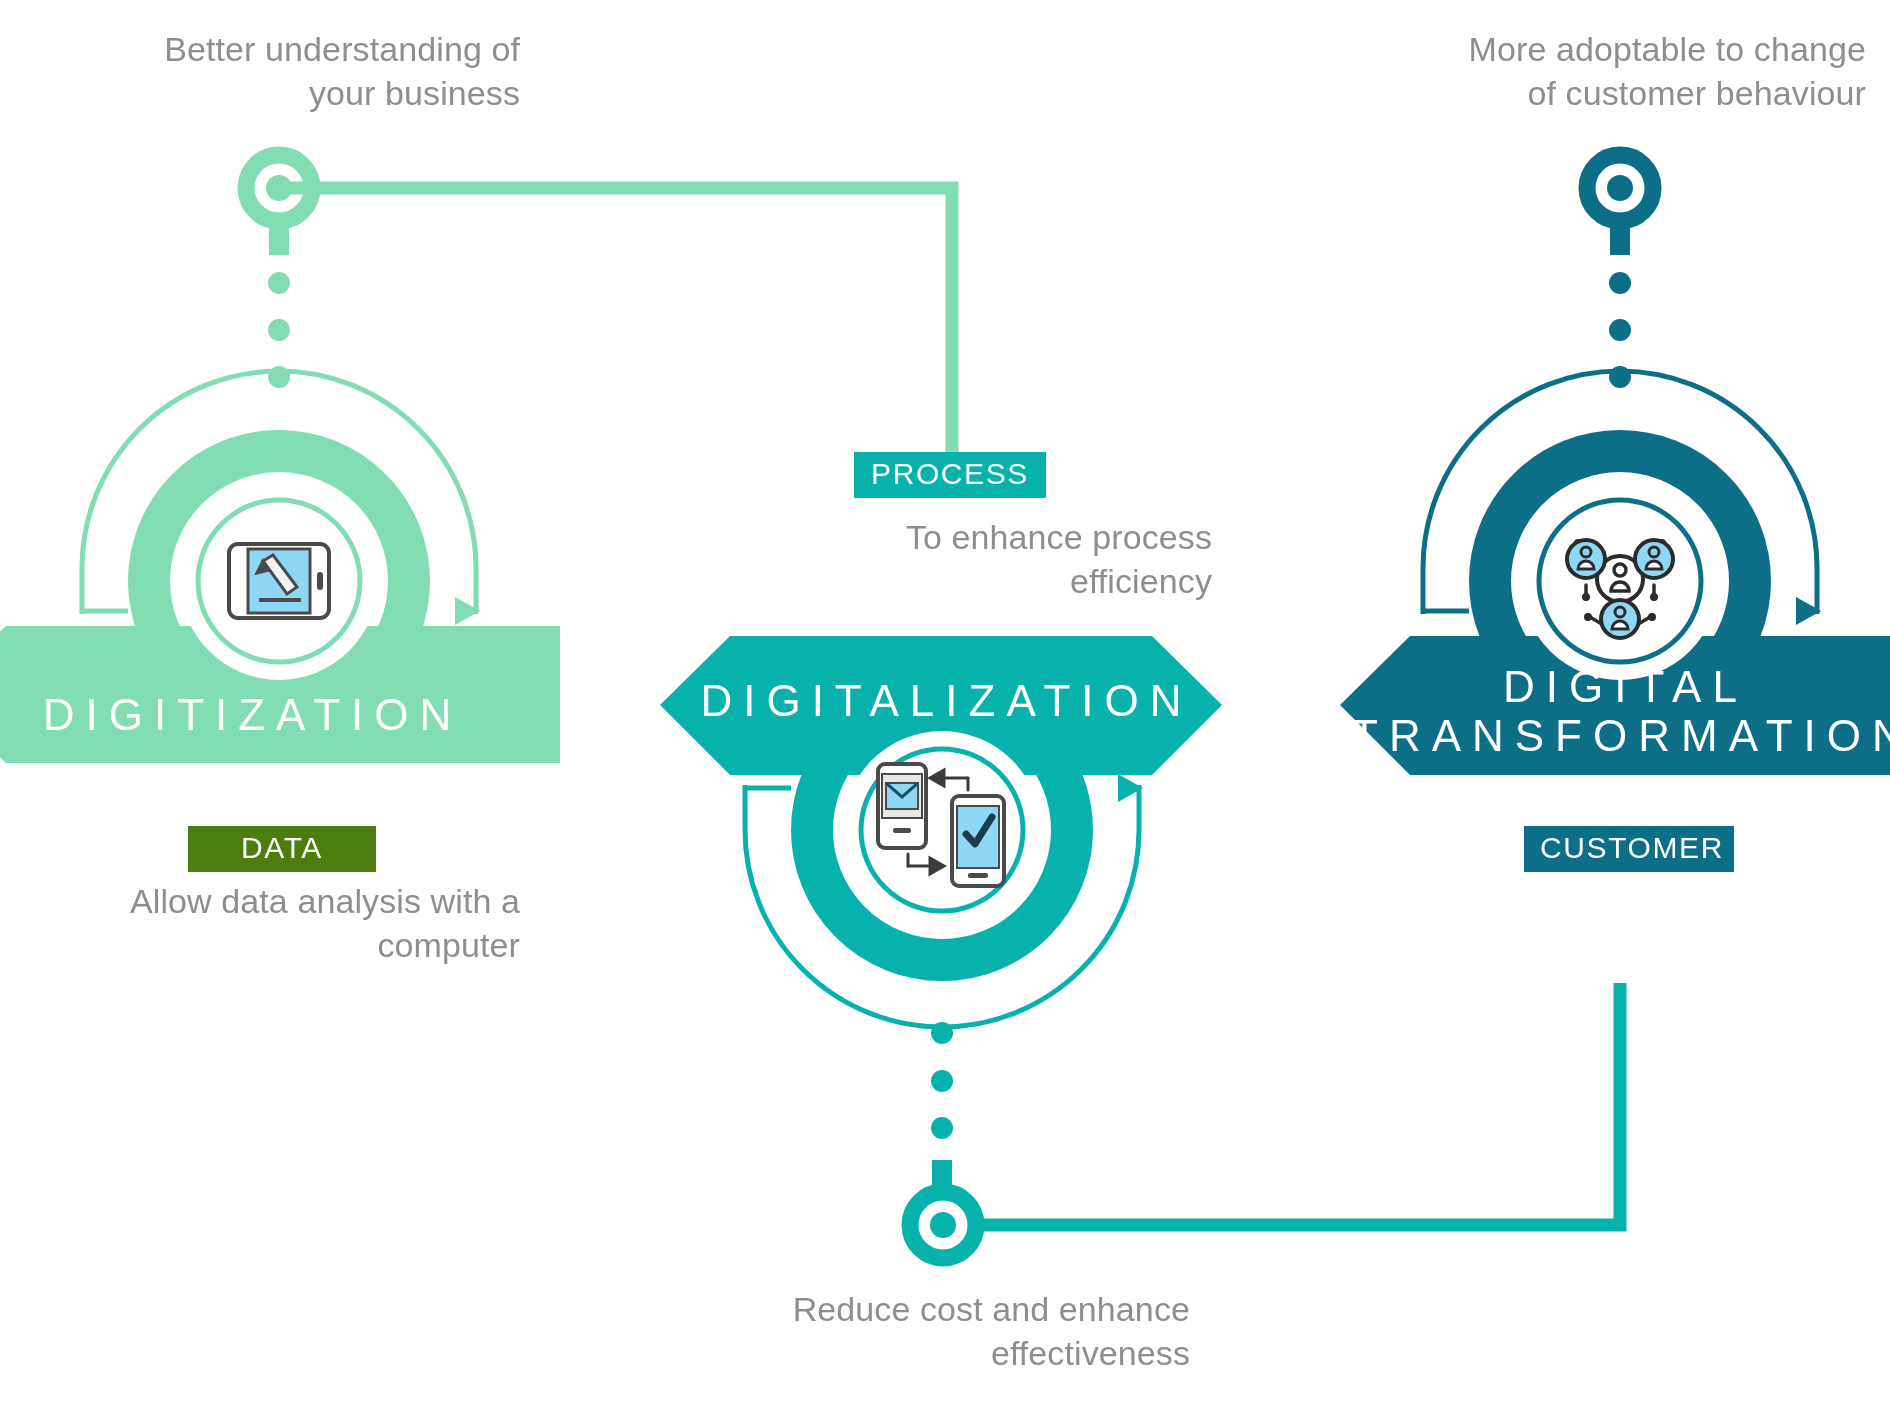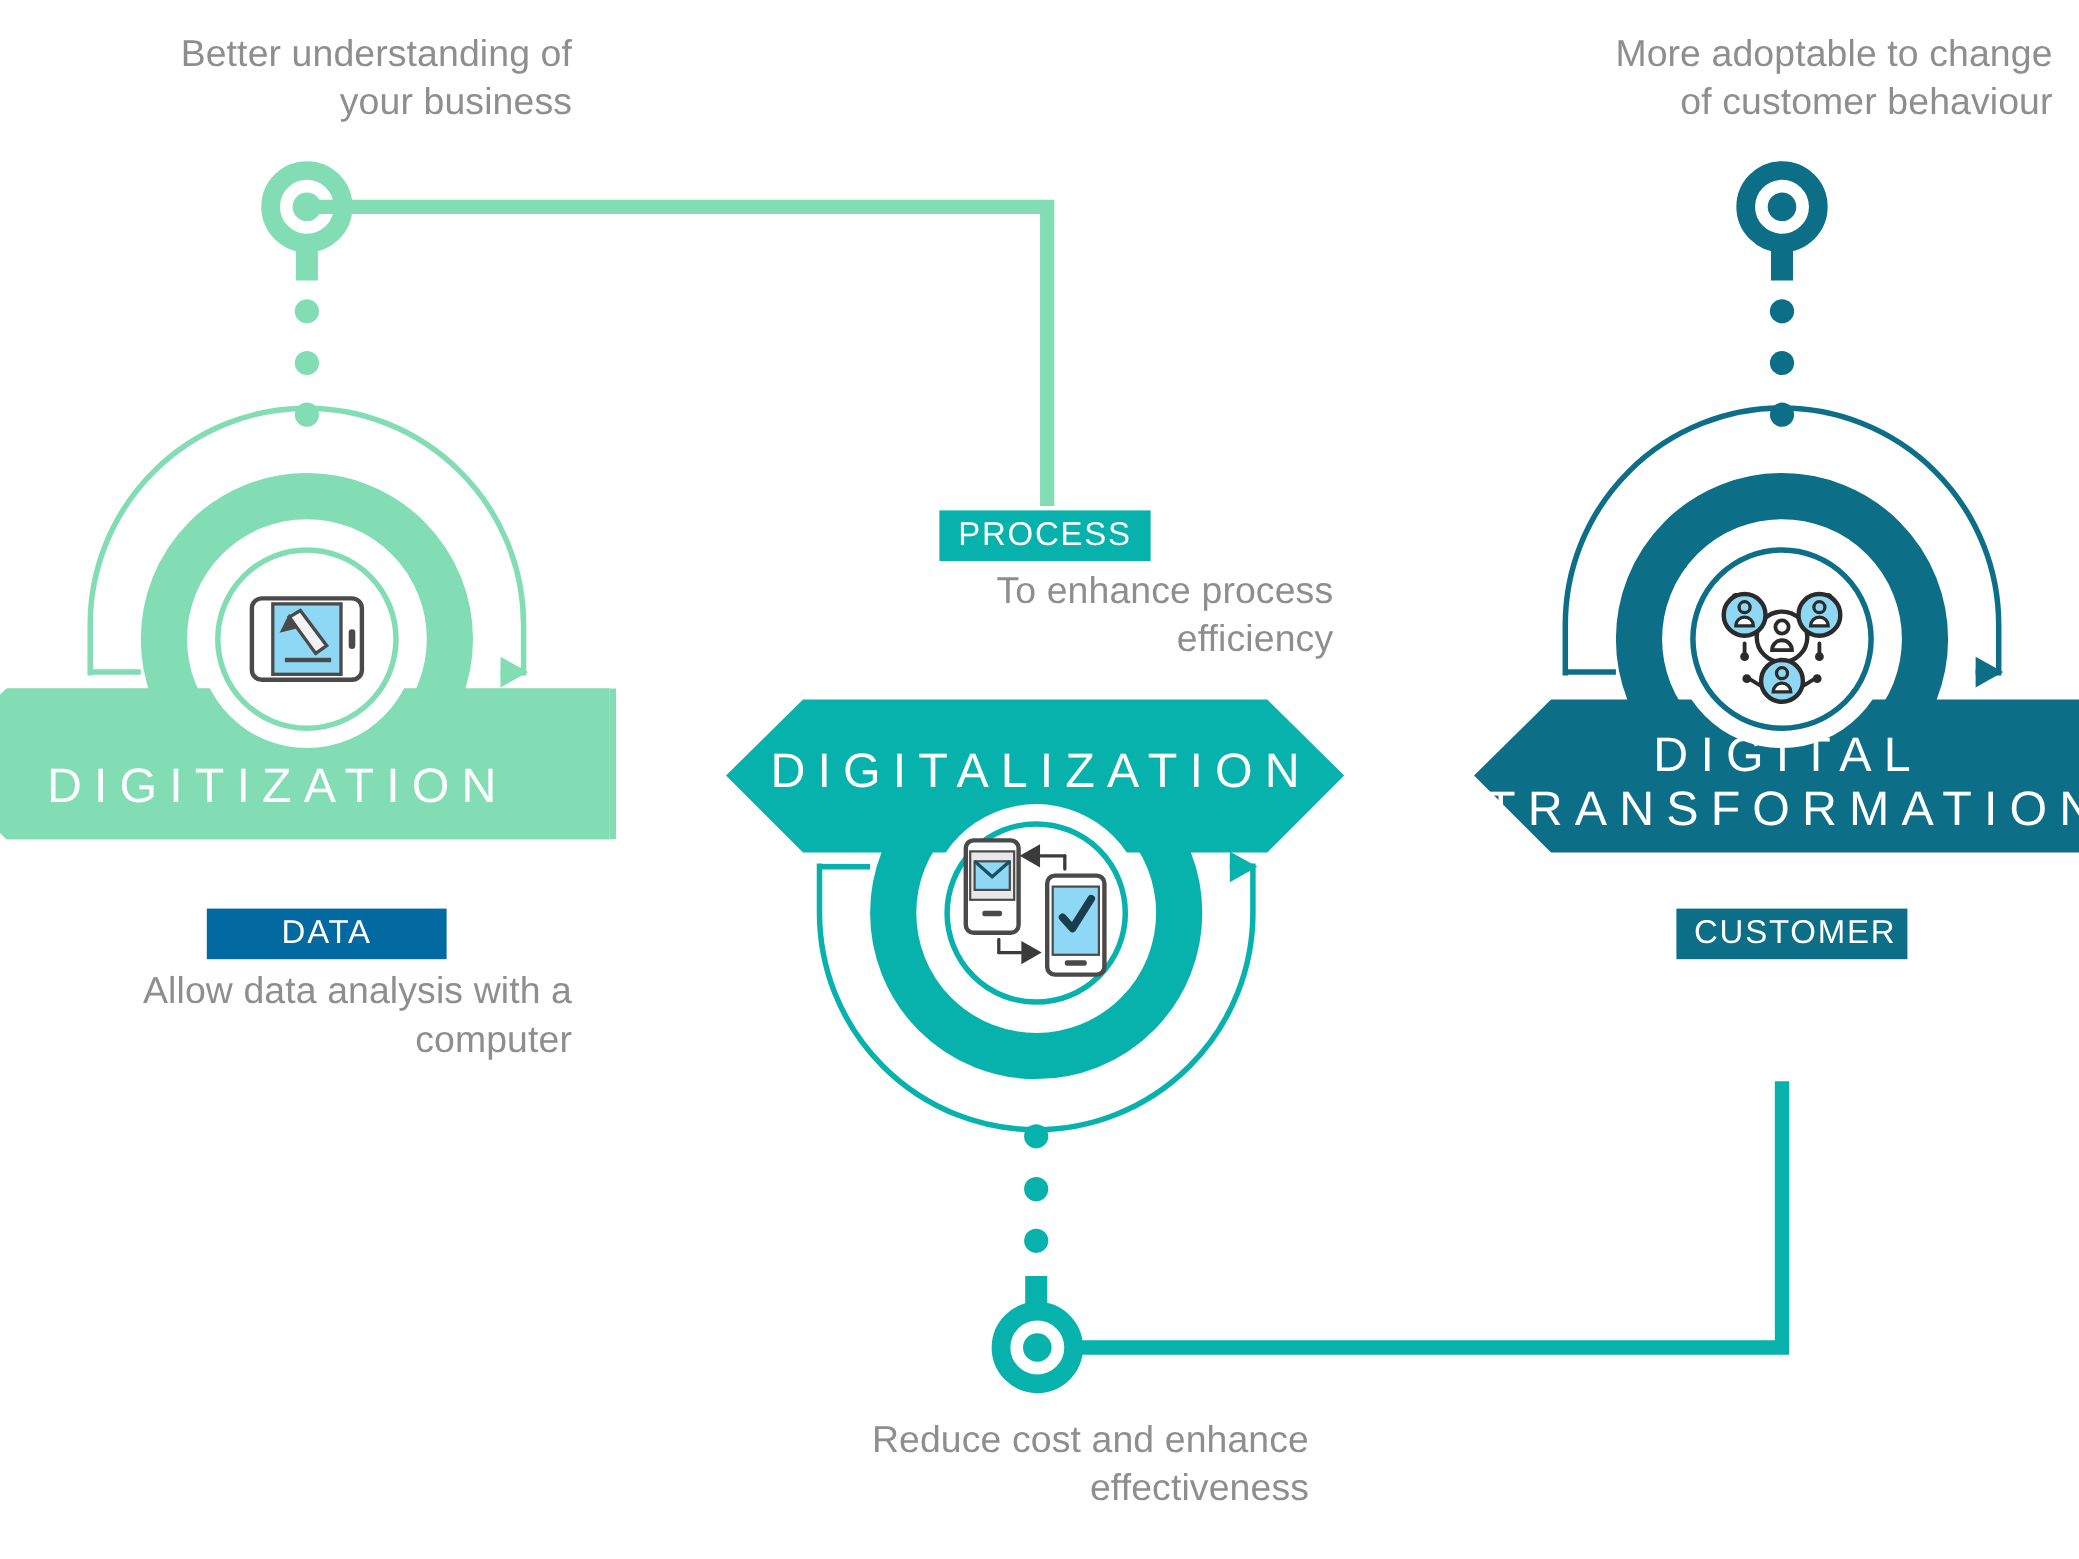--- a/index.html
+++ b/index.html
@@ -229,25 +229,25 @@
       </g>
     </g>
 
   </svg>
 
   <div class="cap" style="left:40px; top:28px; width:480px;">Better understanding of
 your business</div>
 
   <div class="stage-label" style="left:-66px; top:690px; width:626px; font-size:44px;">DIGITIZATION</div>
 
-  <div class="tag" style="left:188px; top:826px; width:218px; background:#0369a1;">DATA</div>
+  <div class="tag" style="left:188px; top:826px; width:188px; background:#4d7c0f;">DATA</div>
   <div class="cap" style="left:40px; top:880px; width:480px;">Allow data analysis with a
 computer</div>
 
-  <div class="tag" style="left:854px; top:464px; width:192px; background:#08b2ac;">PROCESS</div>
+  <div class="tag" style="left:854px; top:452px; width:192px; background:#08b2ac;">PROCESS</div>
   <div class="cap" style="left:712px; top:516px; width:500px;">To enhance process
 efficiency</div>
 
   <div class="stage-label" style="left:660px; top:676px; width:562px; font-size:44px;">DIGITALIZATION</div>
 
   <div class="cap" style="left:700px; top:1288px; width:490px;">Reduce cost and enhance
 effectiveness</div>
 
   <div class="cap" style="left:1380px; top:28px; width:486px;">More adoptable to change
 of customer behaviour</div>

